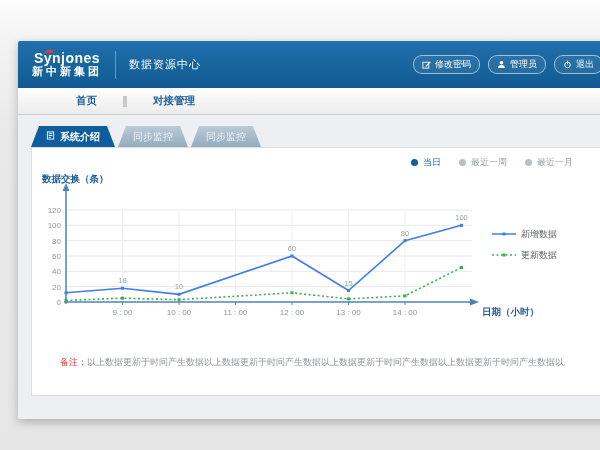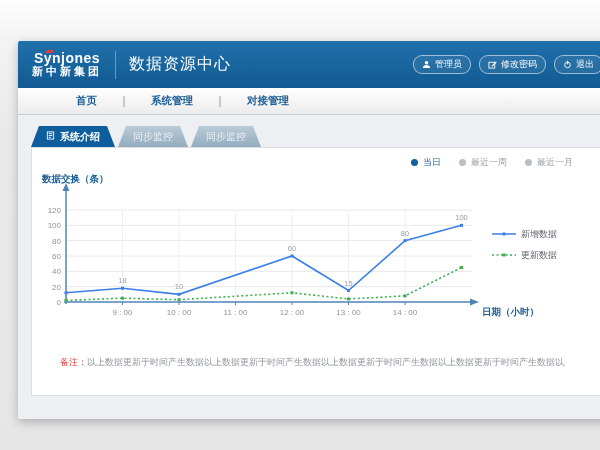--- a/index.html
+++ b/index.html
@@ -11,21 +11,21 @@
 
   
   .header { height:47px; background:linear-gradient(#2070ab,#115a92);
             display:flex; align-items:center; padding:0 14px; }
   .logo-block { text-align:center; position:relative; }
   .brand { color:#fff; font-size:14px; font-weight:bold; letter-spacing:.5px; line-height:14px; display:block; }
   .brand-accent { position:absolute; left:14px; top:-1px; width:7px; height:3px;
                   background:#e03c3c; transform:skewX(-30deg); }
   .company { color:#fff; font-size:11px; font-weight:bold; letter-spacing:3px; line-height:13px; display:block; }
   .header-divider { width:1px; height:28px; background:rgba(255,255,255,.35); margin:0 13px; }
-  .app-title { color:#fff; font-size:16px; letter-spacing:1px; }
+  .app-title { color:#fff; font-size:11px; letter-spacing:1px; }
   .user-menu { margin-left:auto; display:flex; gap:8px; align-items:center; }
   .user-btn { display:flex; align-items:center; gap:4px; font-size:9px; color:#fff;
               border:1px solid rgba(255,255,255,.55); border-radius:9px; padding:2px 8px;
               background:rgba(255,255,255,.07); cursor:pointer; white-space:nowrap; }
   .user-btn svg { display:block; }
 
   
   .nav { height:27px; background:linear-gradient(#ffffff,#ebebeb); border-bottom:1px solid #c9cdd1;
          display:flex; align-items:center; padding-left:32px; }
   .nav-item { font-size:10.5px; font-weight:bold; color:#1b5e97; padding:0 26px; cursor:pointer; }
@@ -66,52 +66,51 @@
         <span class="brand-accent"></span>
         <span class="brand">Synjones</span>
         <span class="company">新中新集团</span>
       </div>
       <div class="header-divider"></div>
       <div class="app-title">数据资源中心</div>
       <div class="user-menu">
           <div class="user-btn">
             <span>
               <svg viewBox="0 0 10 10" width="9" height="9">
+                <rect x="1" y="2.5" width="6.5" height="6.5" fill="none" stroke="#fff"></rect>
+                <path d="M4.2 6.2l4.6-4.6 0.9 0.9-4.6 4.6-1.3 0.4z" fill="#fff"></path>
+              </svg>
+            </span>
+            <span>修改密码</span>
+          </div>
+          <div class="user-btn">
+            <span>
+              <svg viewBox="0 0 10 10" width="9" height="9">
                 <circle cx="5" cy="3" r="2" fill="#fff"></circle>
                 <path d="M1 9c0-2.2 1.8-3.4 4-3.4S9 6.8 9 9z" fill="#fff"></path>
               </svg>
             </span>
             <span>管理员</span>
-          </div>
-          <div class="user-btn">
-            <span>
-              <svg viewBox="0 0 10 10" width="9" height="9">
-                <rect x="1" y="2.5" width="6.5" height="6.5" fill="none" stroke="#fff"></rect>
-                <path d="M4.2 6.2l4.6-4.6 0.9 0.9-4.6 4.6-1.3 0.4z" fill="#fff"></path>
-              </svg>
-            </span>
-            <span>修改密码</span>
           </div>
           <div class="user-btn">
             <span>
               <svg viewBox="0 0 10 10" width="9" height="9">
                 <circle cx="5" cy="5.5" r="3.1" fill="none" stroke="#fff"></circle>
                 <line x1="5" y1="0.8" x2="5" y2="4.6" stroke="#fff" stroke-width="1.4"></line>
               </svg>
             </span>
             <span>退出</span>
           </div>
         </div>
     </div>
 
     <div class="nav">
         <div class="nav-item">首页</div>
         <div class="nav-sep"></div>
         <div class="nav-sep"></div>
-        <div class="nav-item">系统管理</div>
         <div class="nav-sep"></div>
         <div class="nav-sep"></div>
         <div class="nav-item">对接管理</div>
       </div>
 
     <div class="content">
       <div class="tabs">
           <div class="tab active">
             <span><svg viewBox="0 0 10 10" width="9" height="9">
                 <rect x="1.5" y="1" width="7" height="8" fill="none" stroke="#fff"></rect>

